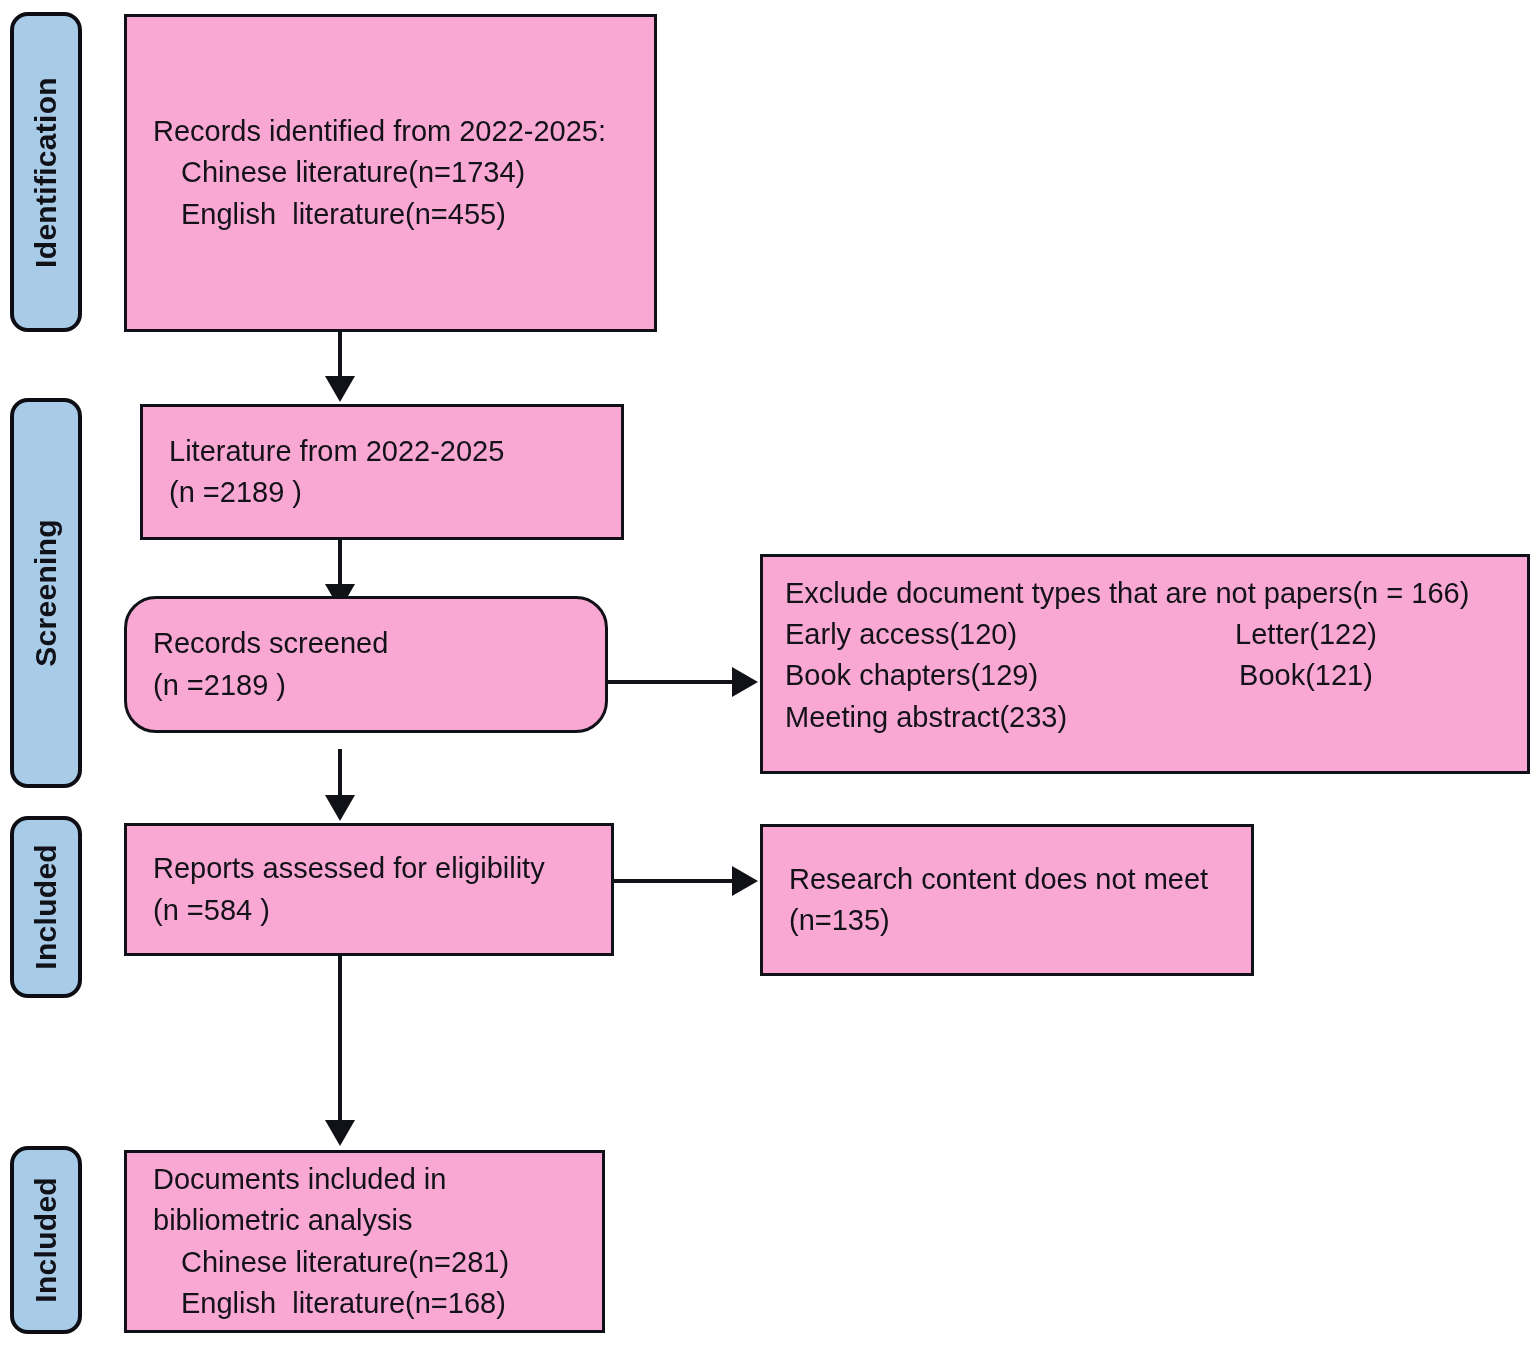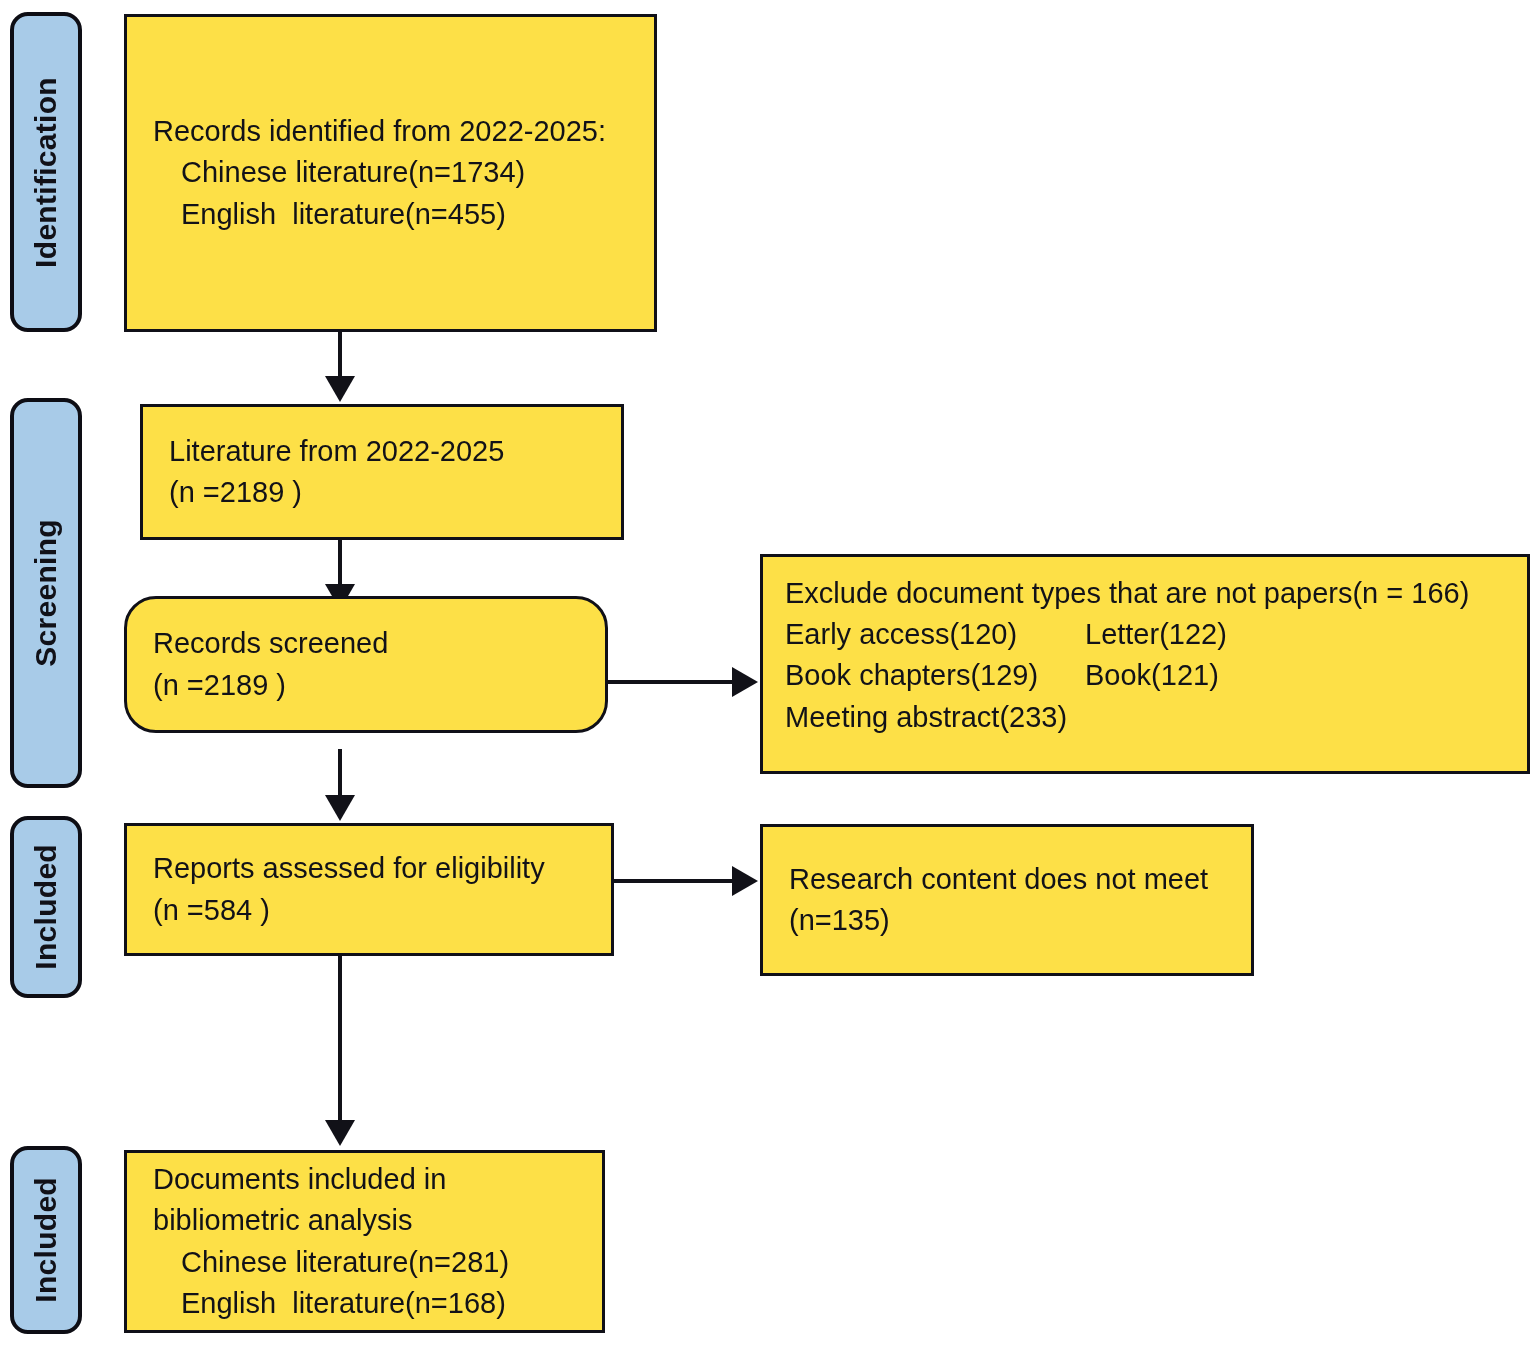--- a/index.html
+++ b/index.html
@@ -34,21 +34,21 @@
     font-size: 30px;
     letter-spacing: 0.3px;
     color: #111118;
     white-space: nowrap;
     line-height: 1;
   }
 
   
   .flow-box {
     position: absolute;
-    background: #fde047;
+    background: #f9a8d4;
     border: 3px solid #101018;
     box-sizing: border-box;
     display: flex;
     flex-direction: column;
     justify-content: center;
   }
   .flow-box .lines {
     padding: 0 0 0 26px;
   }
   .flow-box .line {
@@ -71,21 +71,21 @@
 
   
   .excl-row {
     display: flex;
     font-size: 29px;
     line-height: 1.42;
     color: #121218;
     white-space: pre;
   }
   .excl-row .col-a { width: 300px; flex: 0 0 300px; }
-  .excl-row .col-b { flex: 1 1 auto; }
+  .excl-row .col-b { flex: 1 1 auto; text-align: center; }
 
   
   .v-line {
     position: absolute;
     width: 4px;
     background: #111118;
   }
   .h-line {
     position: absolute;
     height: 4px;

